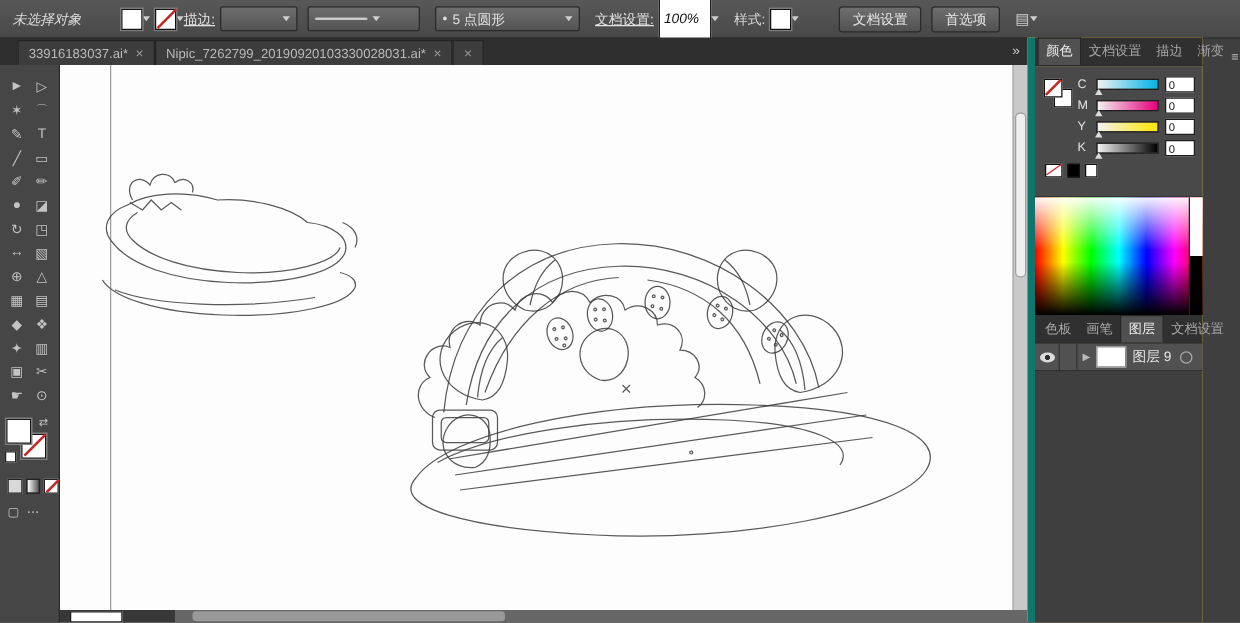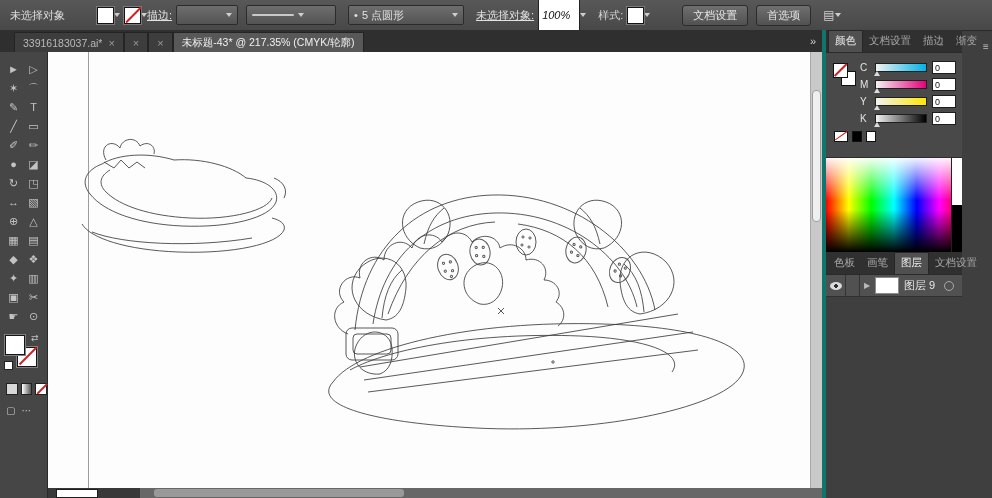--- a/index.html
+++ b/index.html
@@ -4,21 +4,21 @@
 <style>
   html,body{margin:0;padding:0;background:#262626;}
   .app{position:relative;width:992px;height:498px;overflow:hidden;
        font-family:"Liberation Sans","DejaVu Sans",sans-serif;
        background:#3f3f3f;color:#d6d6d6;font-size:11px;}
 
   
   .control-bar{position:absolute;left:0;top:0;width:992px;height:30px;
     background:linear-gradient(#585858,#484848);border-bottom:1px solid #2a2a2a;
     display:flex;align-items:center;white-space:nowrap;}
-  .cb-status{margin-left:10px;color:#dedede;}
+  .cb-status{margin-left:10px;color:#dedede;font-style:italic;}
   .swatch{width:15px;height:15px;background:#fff;border:1px solid #141414;
     box-shadow:0 0 0 1px #7a7a7a;display:inline-block;position:relative;flex:none;}
   .swatch.none::after{content:"";position:absolute;left:-2px;top:6px;width:21px;height:2px;
     background:#cc2222;transform:rotate(-45deg);}
   .mini-arrow{width:0;height:0;border-left:3px solid transparent;border-right:3px solid transparent;
     border-top:4px solid #cfcfcf;display:inline-block;flex:none;}
   .link{color:#e2e2e2;text-decoration:underline;cursor:pointer;}
   .dropdown{height:18px;background:linear-gradient(#6e6e6e,#535353);border:1px solid #2b2b2b;
     border-radius:2px;display:flex;align-items:center;gap:4px;padding:0 5px;color:#e0e0e0;flex:none;}
   .width-line{width:42px;height:2px;background:#c9c9c9;border-radius:1px;}
@@ -79,21 +79,21 @@
     border:1px solid #9e9e9e;border-radius:4px;}
   .canvas-bottom{position:absolute;left:0;right:0;bottom:0;height:10px;display:flex;}
   .status-left{width:92px;background:#383838;display:flex;align-items:center;flex:none;}
   .zoom-field{width:40px;height:7px;background:#fff;border:1px solid #1d1d1d;margin-left:8px;}
   .hscroll{flex:1;background:#676767;position:relative;}
   .hscroll .thumb{position:absolute;left:14px;top:1px;bottom:1px;width:250px;background:#999;
     border-radius:3px;}
 
   
   .right-dock{position:absolute;left:822px;top:30px;width:140px;height:468px;background:#fde047;
-    border-left:4px solid #0f766e;box-sizing:border-box;}
+    border-left:6px solid #0f766e;box-sizing:border-box;}
   .panel-tabs{height:22px;background:#303030;display:flex;align-items:flex-end;padding-left:2px;
     border-bottom:1px solid #2a2a2a;}
   .ptab{padding:3px 6px 4px;color:#a8a8a8;font-size:10.5px;cursor:pointer;white-space:nowrap;}
   .ptab.active{background:#505050;color:#ececec;border:1px solid #262626;border-bottom:none;}
   .panel-flyout{margin-left:auto;margin-right:5px;color:#bdbdbd;font-size:10px;cursor:pointer;}
 
   .color-panel{height:104px;position:relative;background:#494949;border-bottom:1px solid #2c2c2c;}
   .mini-fs{position:absolute;left:7px;top:10px;width:22px;height:22px;}
   .mini-fs .f{position:absolute;left:0;top:0;width:13px;height:13px;background:#fff;
     border:1px solid #111;z-index:2;}
@@ -154,45 +154,43 @@
       </span>
     <span class="dropdown gap8" style="width:78px;">
         <span class="width-line"></span>
         <span class="mini-arrow"></span>
       </span>
     <span class="dropdown gap12" style="width:104px;">
         <span>•</span>
         <span>5 点圆形</span>
         <span class="mini-arrow" style="margin-left:auto"></span>
       </span>
-    <span class="link gap12">未选择对象:</span>
+    <span class="link gap12">文档设置:</span>
     <span class="txt-input gap4">100%</span>
       <span class="mini-arrow"></span>
     <span class="gap12">样式:</span>
     <span class="swatch gap4"></span>
       <span class="mini-arrow"></span>
     <span class="cb-button gap16">文档设置</span>
     <span class="cb-button gap8">首选项</span>
     <span class="cb-icon gap12">▤</span>
       <span class="mini-arrow"></span>
   </div>
 
   <div class="doc-tab-bar">
     <div class="doc-tab first">
       <span class="tab-label">33916183037.ai*</span>
       <span class="tab-close">×</span>
     </div>
     <div class="doc-tab">
+      <span class="tab-label">Nipic_7262799_20190920103330028031.ai*</span>
       <span class="tab-close">×</span>
     </div>
     <div class="doc-tab">
       <span class="tab-close">×</span>
-    </div>
-    <div class="doc-tab active">
-      <span class="tab-label">未标题-43* @ 217.35% (CMYK/轮廓)</span>
     </div>
     <span class="tab-overflow">»</span>
   </div>
 
   <div class="left-dock">
     <div class="tools-grid">
         <div class="tool">►</div>
         <div class="tool">▷</div>
         <div class="tool">✶</div>
         <div class="tool">⌒</div>

